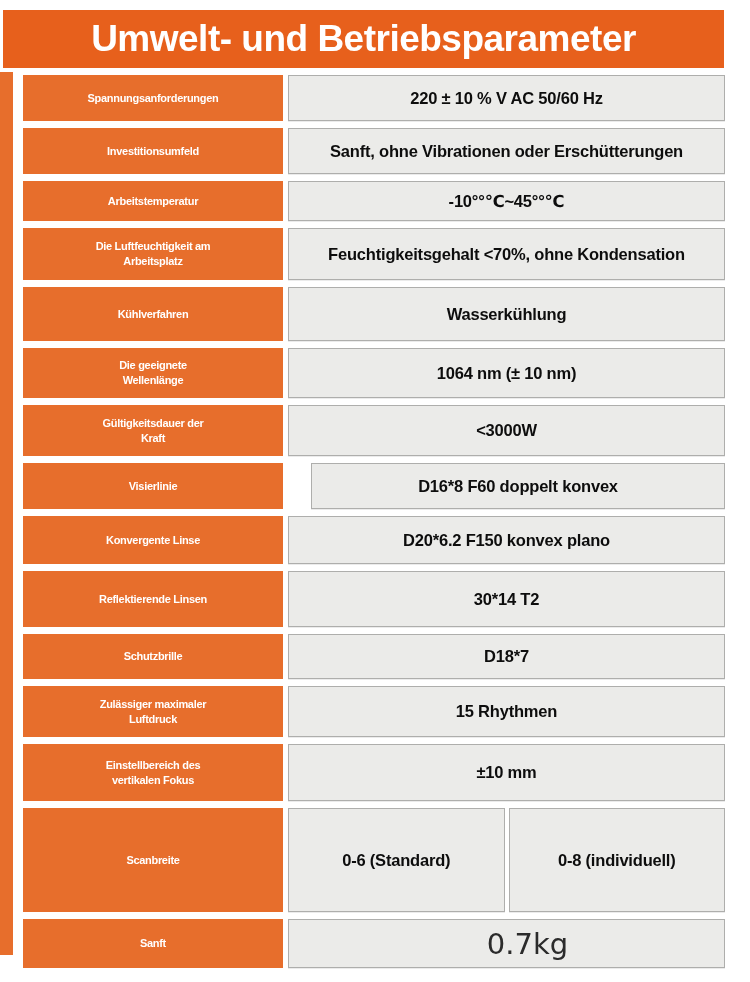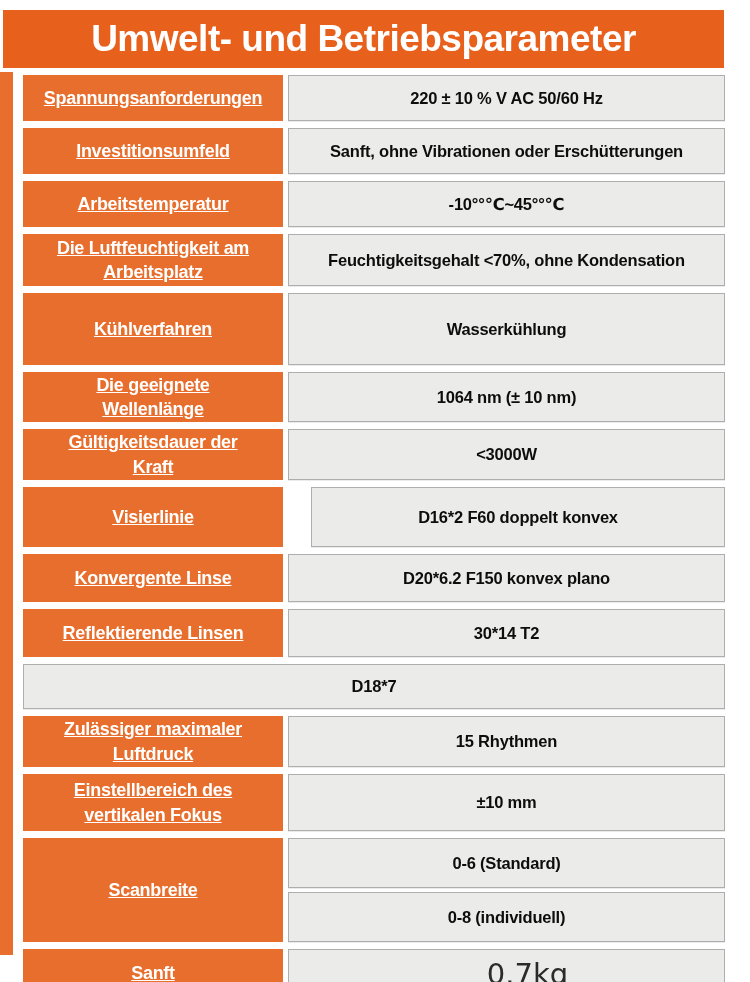--- a/index.html
+++ b/index.html
@@ -56,25 +56,24 @@
     align-items: center;
     justify-content: center;
     text-align: center;
   }
   .label {
     width: 260px;
     flex: 0 0 260px;
     background: var(--cell-orange, #e76e2c);
     color: #ffffff;
     font-weight: bold;
-    font-size: 18px;
+    font-size: 11px;
     line-height: 1.35;
     letter-spacing: -0.3px;
     white-space: pre-line;
-    text-decoration: underline;
   }
   .value {
     flex: 1;
     background: #ebebe9;
     border: 1px solid #aeaeac;
     box-shadow: 0 1px 0 rgba(0,0,0,0.08);
     color: #0d0d0d;
     font-weight: bold;
     font-size: 16.5px;
     letter-spacing: -0.2px;
@@ -83,21 +82,21 @@
     font-family: "DejaVu Sans", sans-serif;
     font-weight: 400;
     font-size: 29px;
     color: #2b2b2b;
     letter-spacing: 0;
     padding-left: 42px;
   }
   .value-stack {
     flex: 1;
     display: flex;
-    flex-direction: column;
+    flex-direction: row;
     gap: 4px;
   }
   .value-stack .value {
     flex: 1;
   }
 </style>
 </head>
 <body>
 
 <div class="page">
@@ -110,56 +109,57 @@
 
   <main class="table" id="spec-table">
       <div class="row" style="height: 46px;">
         <div class="cell label">Spannungsanforderungen</div>
         <div class="cell value">220 ± 10 % V AC 50/60 Hz</div>
       </div>
       <div class="row" style="height: 46px;">
         <div class="cell label">Investitionsumfeld</div>
         <div class="cell value">Sanft, ohne Vibrationen oder Erschütterungen</div>
       </div>
-      <div class="row" style="height: 46px;">
+      <div class="row" style="height: 40px;">
         <div class="cell label">Arbeitstemperatur</div>
         <div class="cell value">-10°°℃~45°°℃</div>
       </div>
       <div class="row" style="height: 52px;">
         <div class="cell label">Die Luftfeuchtigkeit am
 Arbeitsplatz</div>
         <div class="cell value">Feuchtigkeitsgehalt &lt;70%, ohne Kondensation</div>
       </div>
-      <div class="row" style="height: 72px;">
+      <div class="row" style="height: 54px;">
         <div class="cell label">Kühlverfahren</div>
         <div class="cell value">Wasserkühlung</div>
       </div>
       <div class="row" style="height: 50px;">
         <div class="cell label">Die geeignete
 Wellenlänge</div>
         <div class="cell value">1064 nm (± 10 nm)</div>
       </div>
       <div class="row" style="height: 51px;">
         <div class="cell label">Gültigkeitsdauer der
 Kraft</div>
         <div class="cell value">&lt;3000W</div>
       </div>
-      <div class="row" style="height: 60px; gap: 28px;">
+      <div class="row" style="height: 46px; gap: 28px;">
         <div class="cell label">Visierlinie</div>
-        <div class="cell value">D16*2 F60 doppelt konvex</div>
+        <div class="cell value">D16*8 F60 doppelt konvex</div>
       </div>
       <div class="row" style="height: 48px;">
         <div class="cell label">Konvergente Linse</div>
         <div class="cell value">D20*6.2 F150 konvex plano</div>
       </div>
-      <div class="row" style="height: 48px;">
+      <div class="row" style="height: 56px;">
         <div class="cell label">Reflektierende Linsen</div>
         <div class="cell value">30*14 T2</div>
       </div>
       <div class="row" style="height: 45px;">
+        <div class="cell label">Schutzbrille</div>
         <div class="cell value">D18*7</div>
       </div>
       <div class="row" style="height: 51px;">
         <div class="cell label">Zulässiger maximaler
 Luftdruck</div>
         <div class="cell value">15 Rhythmen</div>
       </div>
       <div class="row" style="height: 57px;">
         <div class="cell label">Einstellbereich des
 vertikalen Fokus</div>

